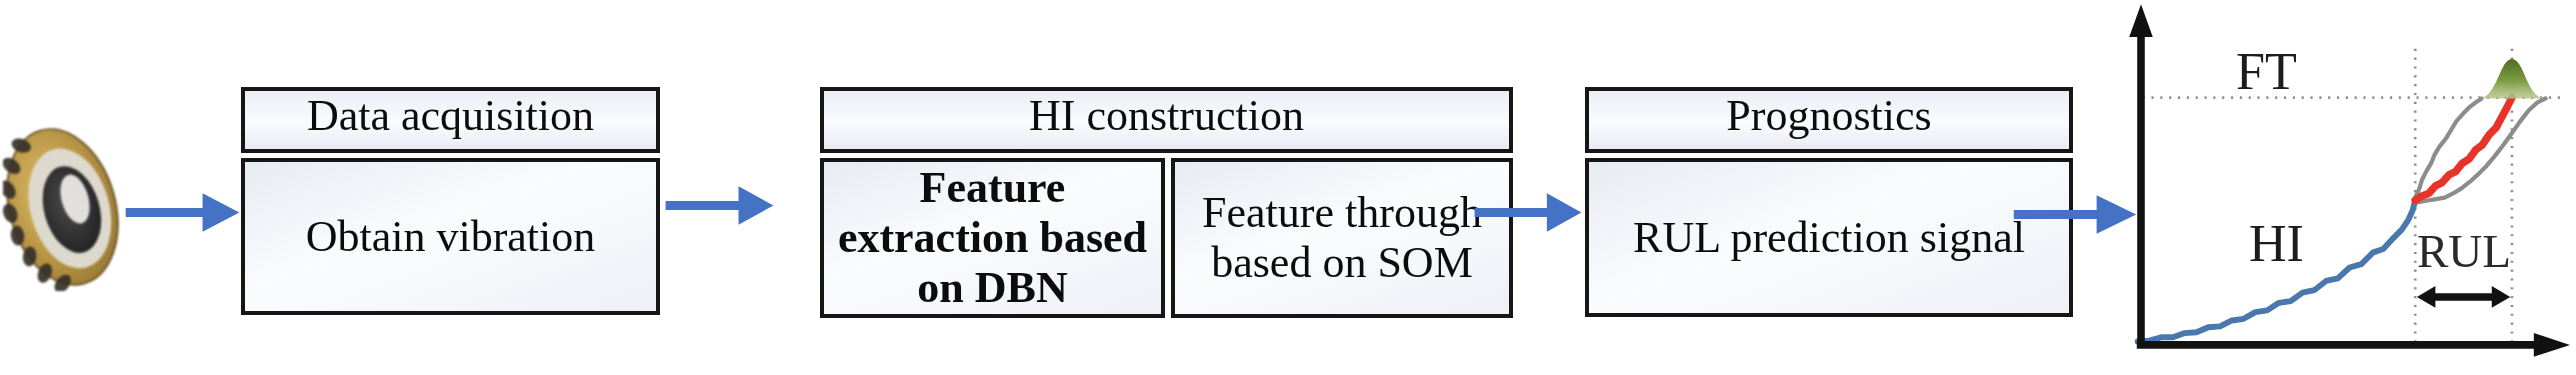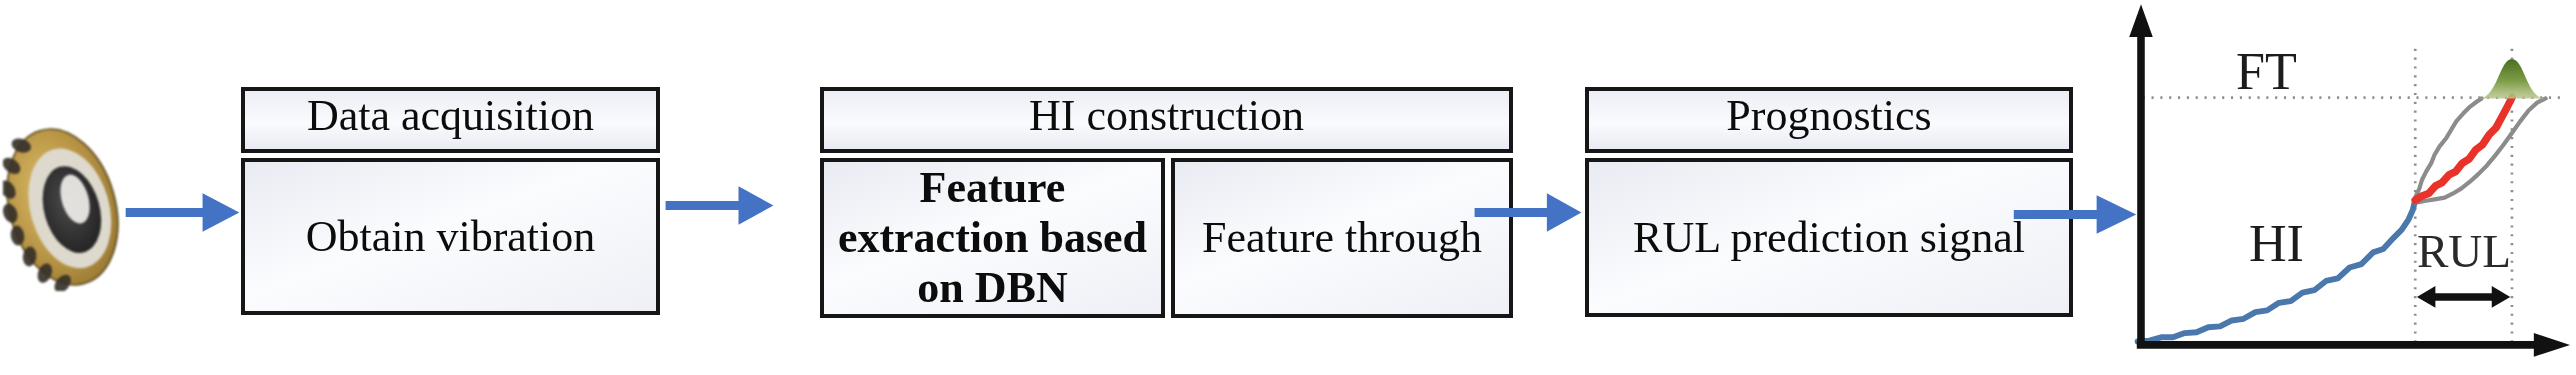--- a/index.html
+++ b/index.html
@@ -107,20 +107,21 @@
     <div class="hd">
       <span>HI construction</span>
     </div>
     <div class="bd cellL">
       <span class="ln">Feature</span>
       <span class="ln">extraction based</span>
       <span class="ln">on DBN</span>
     </div>
     <div class="bd cellR">
       <span class="ln">Feature through</span>
+      <span class="ln">based on SOM</span>
     </div>
   </div>
 
   <div class="flow-arrow" style="left:1473px;top:189px;width:110px;">
     <svg viewBox="0 0 140 56" preserveAspectRatio="none">
       <line x1="2" y1="28" x2="98" y2="28" stroke="#4472c4" stroke-width="11"></line>
       <polygon points="94,5 94,51 138,28" fill="#4472c4"></polygon>
     </svg>
   </div>
 

